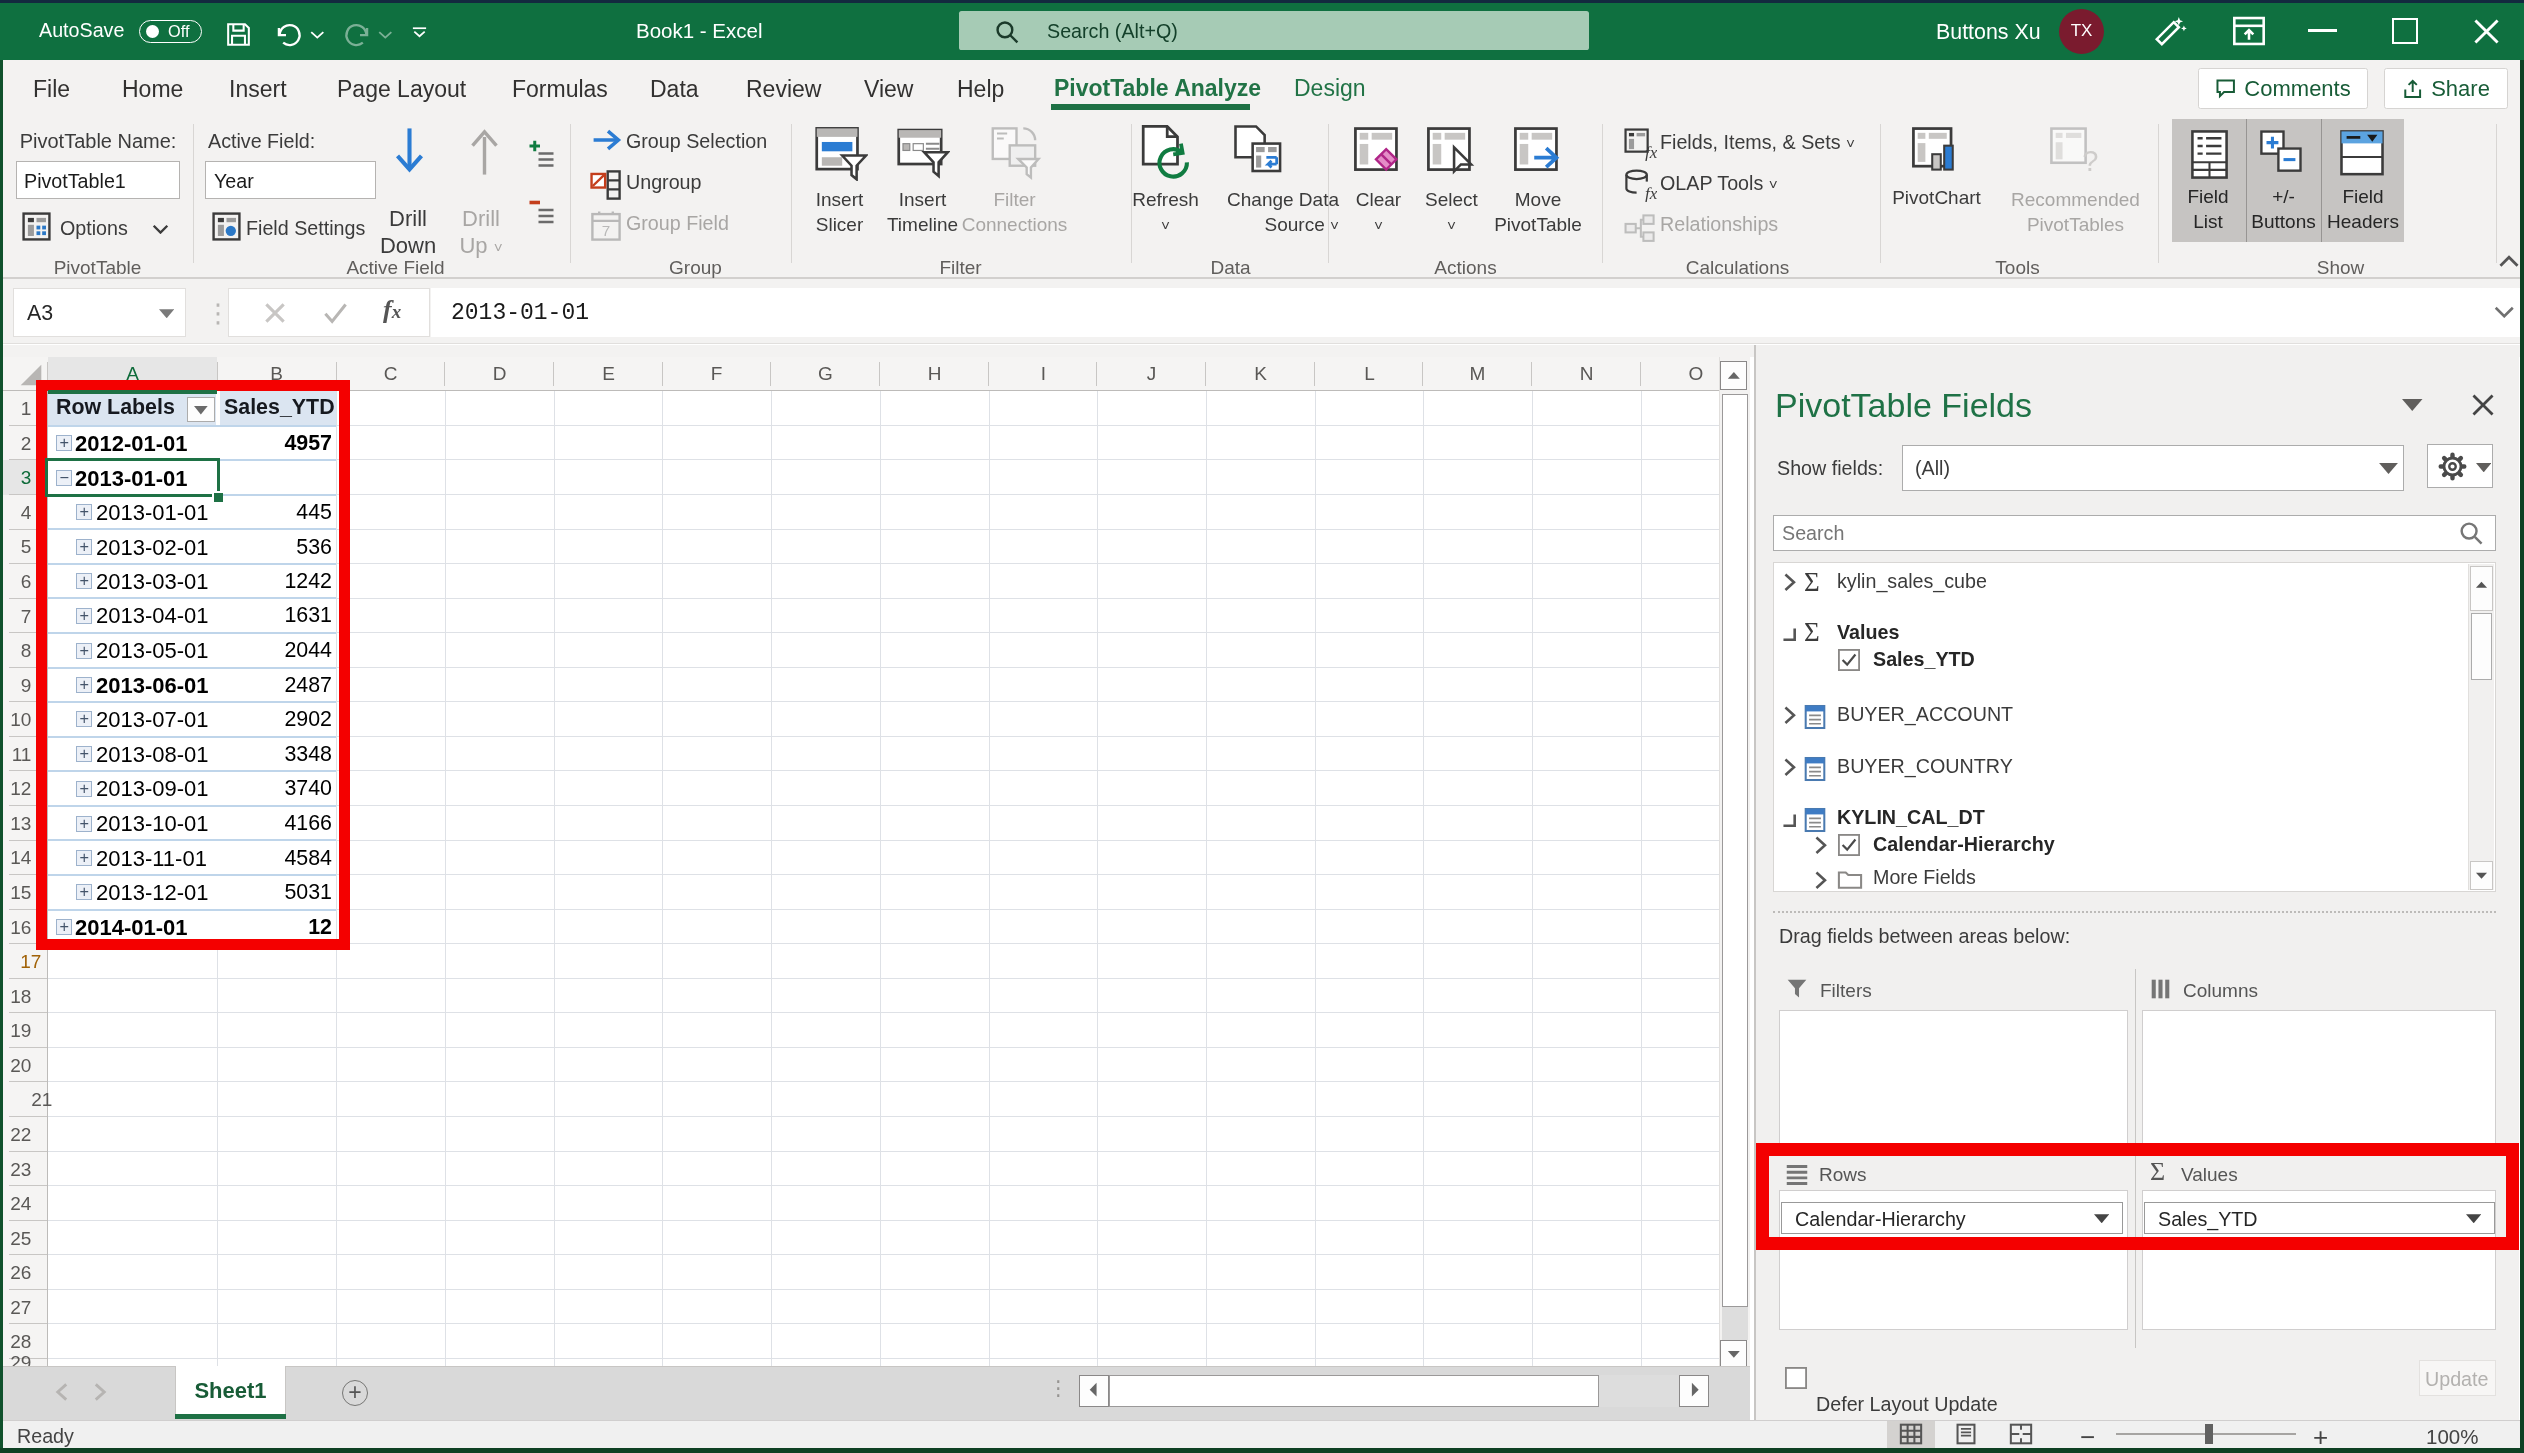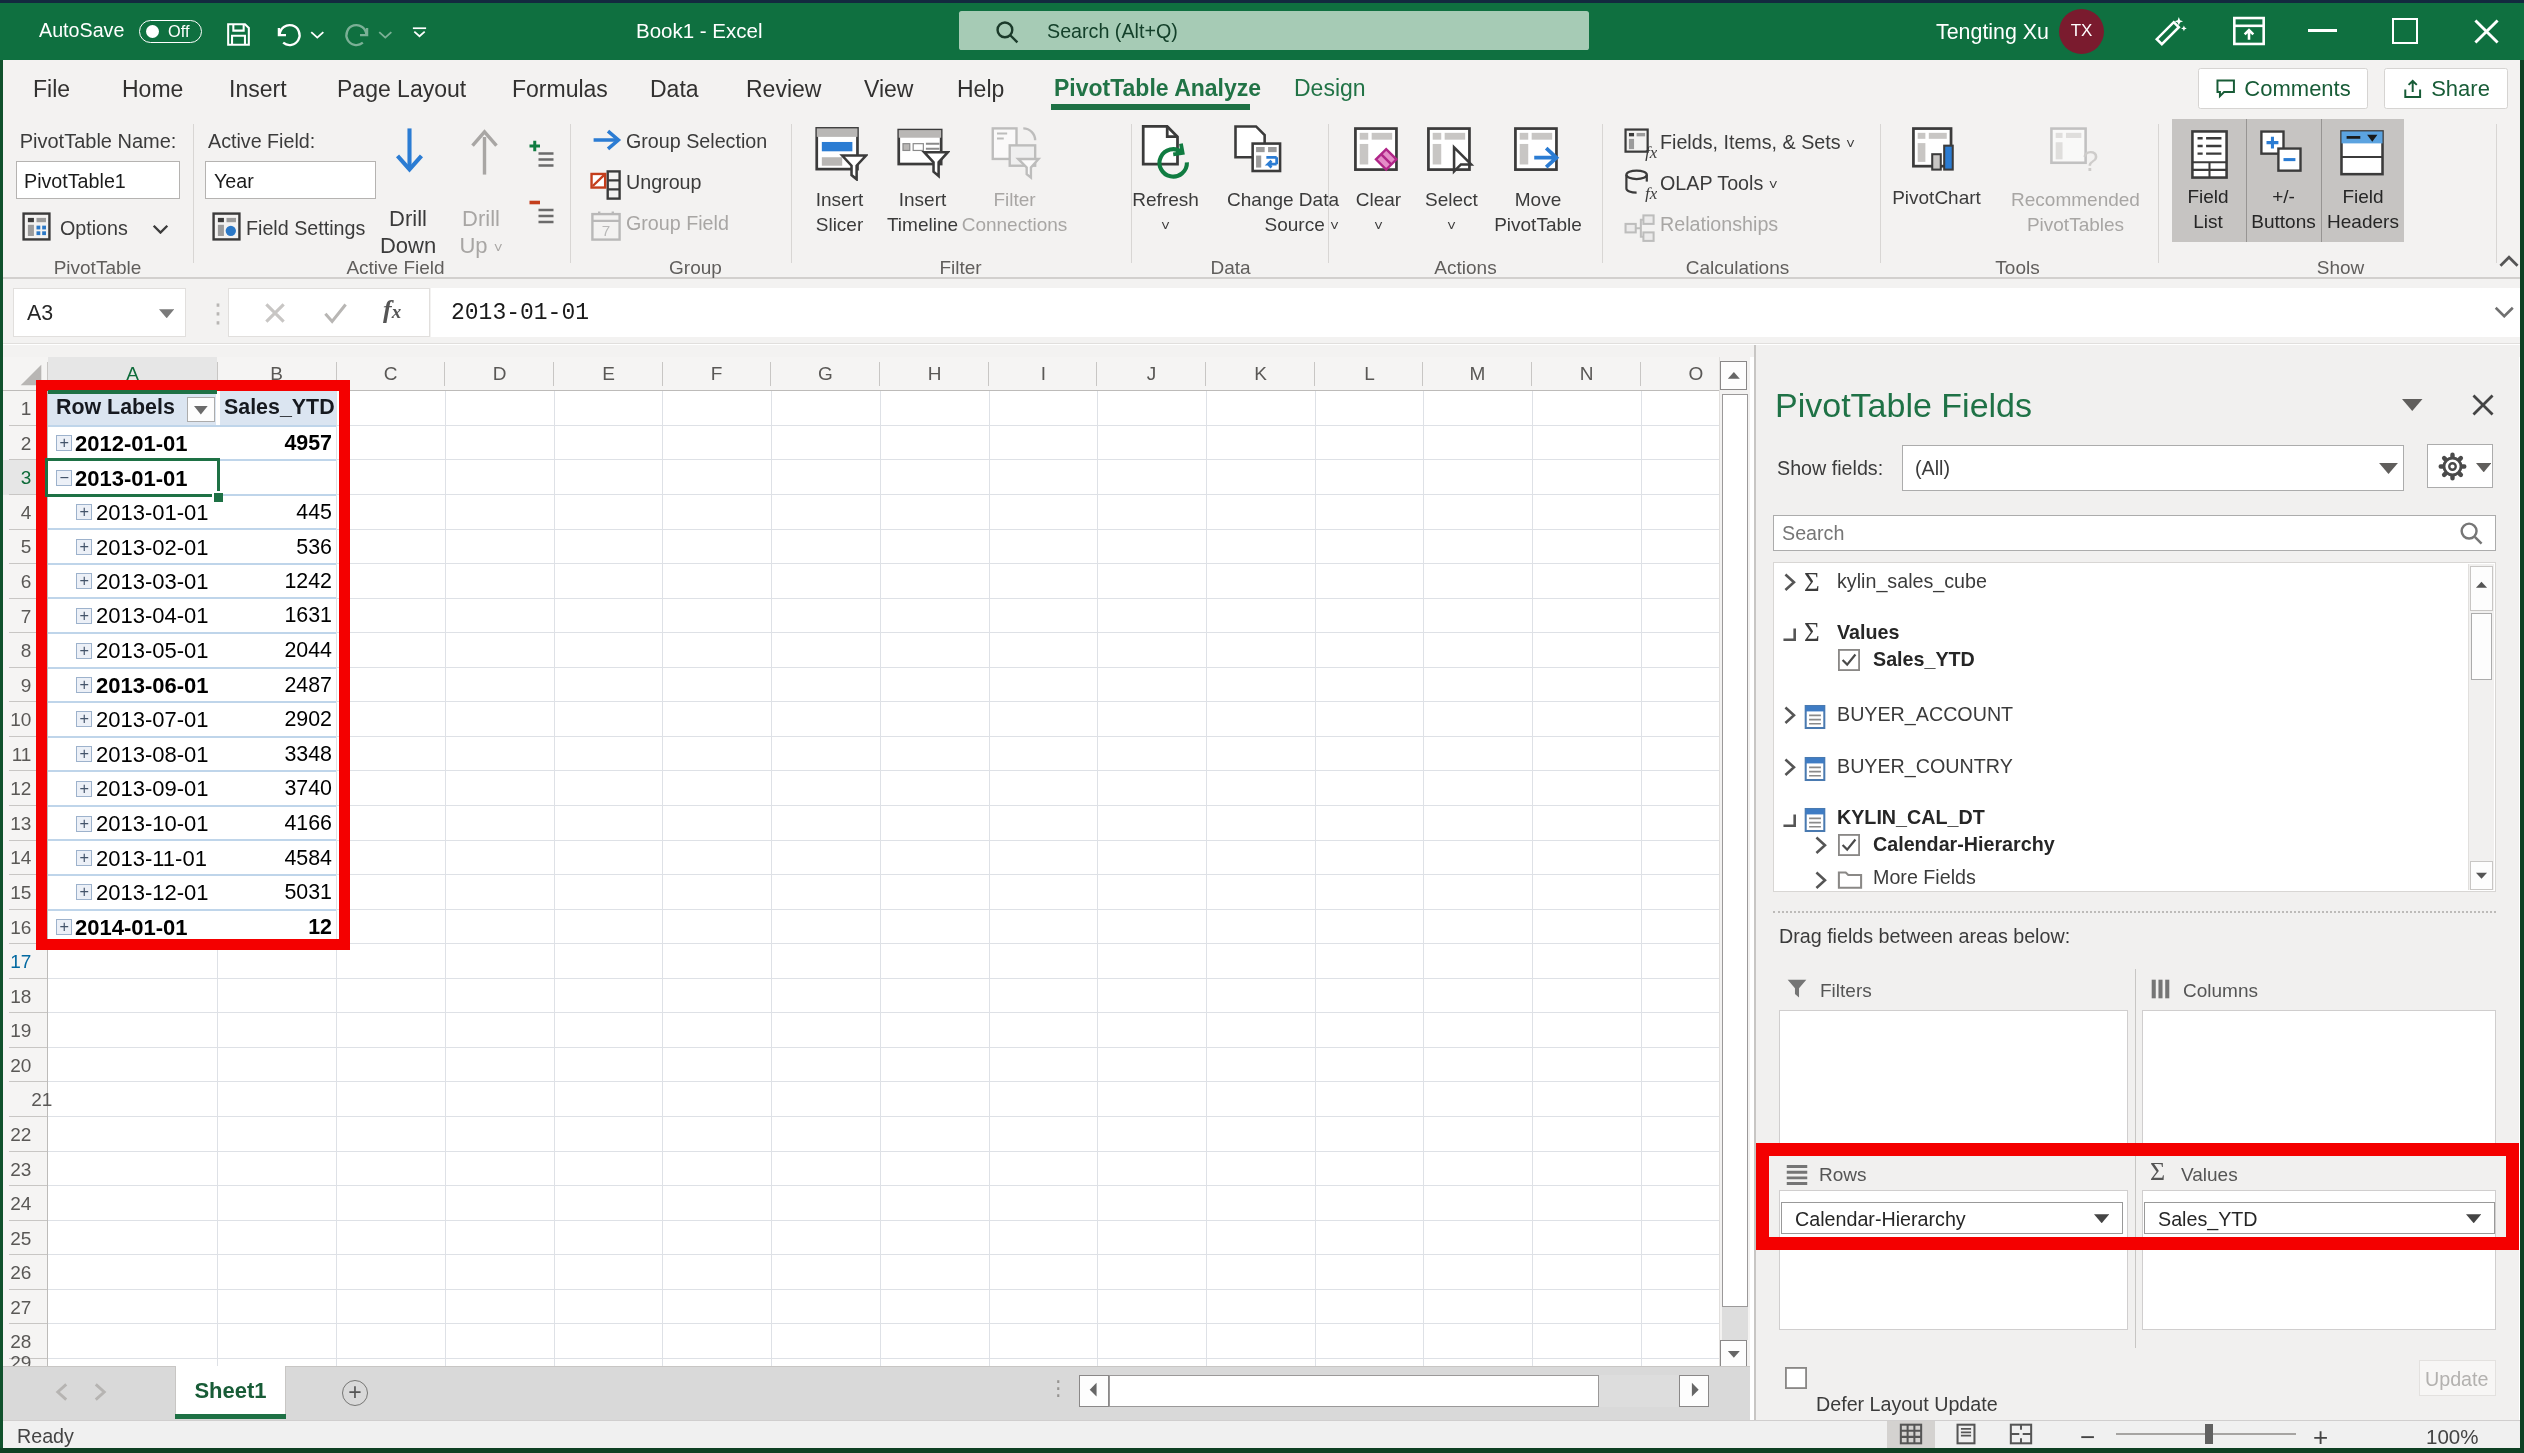--- a/index.html
+++ b/index.html
@@ -42,21 +42,21 @@
 <path d="M2 1.5 h14" stroke="#fff" stroke-width="1.8"></path>
       <path d="M3.5 5 l5.5 5 l5.5-5" fill="none" stroke="#fff" stroke-width="1.8"></path>
 </svg>
 <div class="ab" style="left:636px;top:19px;color:#fff;font-size:20.5px;">Book1 - Excel</div>
 <div class="ab" style="left:959px;top:11px;width:630px;height:39px;background:#A6CBB5;border-radius:2.6px;"></div>
 <svg class="ab" style="left:995px;top:19.7px;" width="24" height="24" viewBox="0 0 15 15">
 <circle cx="6.2" cy="6.2" r="4.6" fill="none" stroke="#1b3a2a" stroke-width="1.5"></circle>
       <path d="M9.7 9.7 L14 14" stroke="#1b3a2a" stroke-width="1.5"></path>
 </svg>
 <div class="ab" style="left:1047px;top:19.7px;color:#14402a;font-size:19.7px;">Search (Alt+Q)</div>
-<div class="ab" style="left:1936px;top:19.7px;color:#fff;font-size:21.4px;">Tengting Xu</div>
+<div class="ab" style="left:1936px;top:19.7px;color:#fff;font-size:21.4px;">Buttons Xu</div>
 <div class="ab" style="left:2059px;top:8.6px;width:45px;height:45px;border-radius:50%;background:#7A1B2E;color:#fff;font-size:17px;display:flex;align-items:center;justify-content:center;">TX</div>
 <svg class="ab" style="left:2150px;top:12px;" width="39" height="39" viewBox="0 0 23 23">
 <path d="M14 6 L17 9 L7 19 L4 16 Z" fill="none" stroke="#fff" stroke-width="1.5"></path>
 <path d="M17 3 l.7 1.8 L19.5 5.5 l-1.8.7 L17 8 l-.7-1.8 L14.5 5.5 l1.8-.7 Z" fill="#fff"></path>
 <path d="M20 8 l.5 1.2 1.2.5 -1.2.5 -.5 1.2 -.5-1.2 -1.2-.5 1.2-.5 Z" fill="#fff"></path>
 </svg>
 <svg class="ab" style="left:2230px;top:12px;" width="38" height="38" viewBox="0 0 22 22">
 <rect x="2.5" y="3.5" width="17" height="15" fill="none" stroke="#fff" stroke-width="1.5"></rect>
 <path d="M2.5 8 h17" stroke="#fff" stroke-width="1.5"></path>
 <path d="M11 16 v-5 M8.5 13 l2.5-2.5 2.5 2.5" fill="none" stroke="#fff" stroke-width="1.5"></path>
@@ -386,21 +386,21 @@
 <div class="ab" style="left:3.4px;top:771px;width:45px;height:35px;background:transparent;color:#5A5856;font-size:19px;display:flex;align-items:center;justify-content:flex-end;padding-right:17px;">12</div>
 <div class="ab" style="left:8.6px;top:805px;width:38px;height:1.2px;background:#C8C6C4;"></div>
 <div class="ab" style="left:3.4px;top:806px;width:45px;height:35px;background:transparent;color:#5A5856;font-size:19px;display:flex;align-items:center;justify-content:flex-end;padding-right:17px;">13</div>
 <div class="ab" style="left:8.6px;top:840px;width:38px;height:1.2px;background:#C8C6C4;"></div>
 <div class="ab" style="left:3.4px;top:840px;width:45px;height:35px;background:transparent;color:#5A5856;font-size:19px;display:flex;align-items:center;justify-content:flex-end;padding-right:17px;">14</div>
 <div class="ab" style="left:8.6px;top:874px;width:38px;height:1.2px;background:#C8C6C4;"></div>
 <div class="ab" style="left:3.4px;top:875px;width:45px;height:35px;background:transparent;color:#5A5856;font-size:19px;display:flex;align-items:center;justify-content:flex-end;padding-right:17px;">15</div>
 <div class="ab" style="left:8.6px;top:909px;width:38px;height:1.2px;background:#C8C6C4;"></div>
 <div class="ab" style="left:3.4px;top:910px;width:45px;height:35px;background:transparent;color:#5A5856;font-size:19px;display:flex;align-items:center;justify-content:flex-end;padding-right:17px;">16</div>
 <div class="ab" style="left:8.6px;top:943px;width:38px;height:1.2px;background:#C8C6C4;"></div>
-<div class="ab" style="left:3.4px;top:944px;width:45px;height:35px;background:transparent;color:#0369a1;font-size:19px;display:flex;align-items:center;justify-content:flex-end;padding-right:17px;">17</div>
+<div class="ab" style="left:3.4px;top:944px;width:45px;height:35px;background:transparent;color:#a16207;font-size:19px;display:flex;align-items:center;justify-content:flex-end;padding-right:7px;">17</div>
 <div class="ab" style="left:8.6px;top:978px;width:38px;height:1.2px;background:#C8C6C4;"></div>
 <div class="ab" style="left:3.4px;top:979px;width:45px;height:35px;background:transparent;color:#5A5856;font-size:19px;display:flex;align-items:center;justify-content:flex-end;padding-right:17px;">18</div>
 <div class="ab" style="left:8.6px;top:1012px;width:38px;height:1.2px;background:#C8C6C4;"></div>
 <div class="ab" style="left:3.4px;top:1013px;width:45px;height:35px;background:transparent;color:#5A5856;font-size:19px;display:flex;align-items:center;justify-content:flex-end;padding-right:17px;">19</div>
 <div class="ab" style="left:8.6px;top:1047px;width:38px;height:1.2px;background:#C8C6C4;"></div>
 <div class="ab" style="left:3.4px;top:1048px;width:45px;height:35px;background:transparent;color:#5A5856;font-size:19px;display:flex;align-items:center;justify-content:flex-end;padding-right:17px;">20</div>
 <div class="ab" style="left:8.6px;top:1081px;width:38px;height:1.2px;background:#C8C6C4;"></div>
 <div class="ab" style="left:3.4px;top:1082px;width:66px;height:35px;background:transparent;color:#5A5856;font-size:19px;display:flex;align-items:center;justify-content:flex-end;padding-right:17px;">21</div>
 <div class="ab" style="left:8.6px;top:1116px;width:38px;height:1.2px;background:#C8C6C4;"></div>
 <div class="ab" style="left:3.4px;top:1117px;width:45px;height:35px;background:transparent;color:#5A5856;font-size:19px;display:flex;align-items:center;justify-content:flex-end;padding-right:17px;">22</div>

